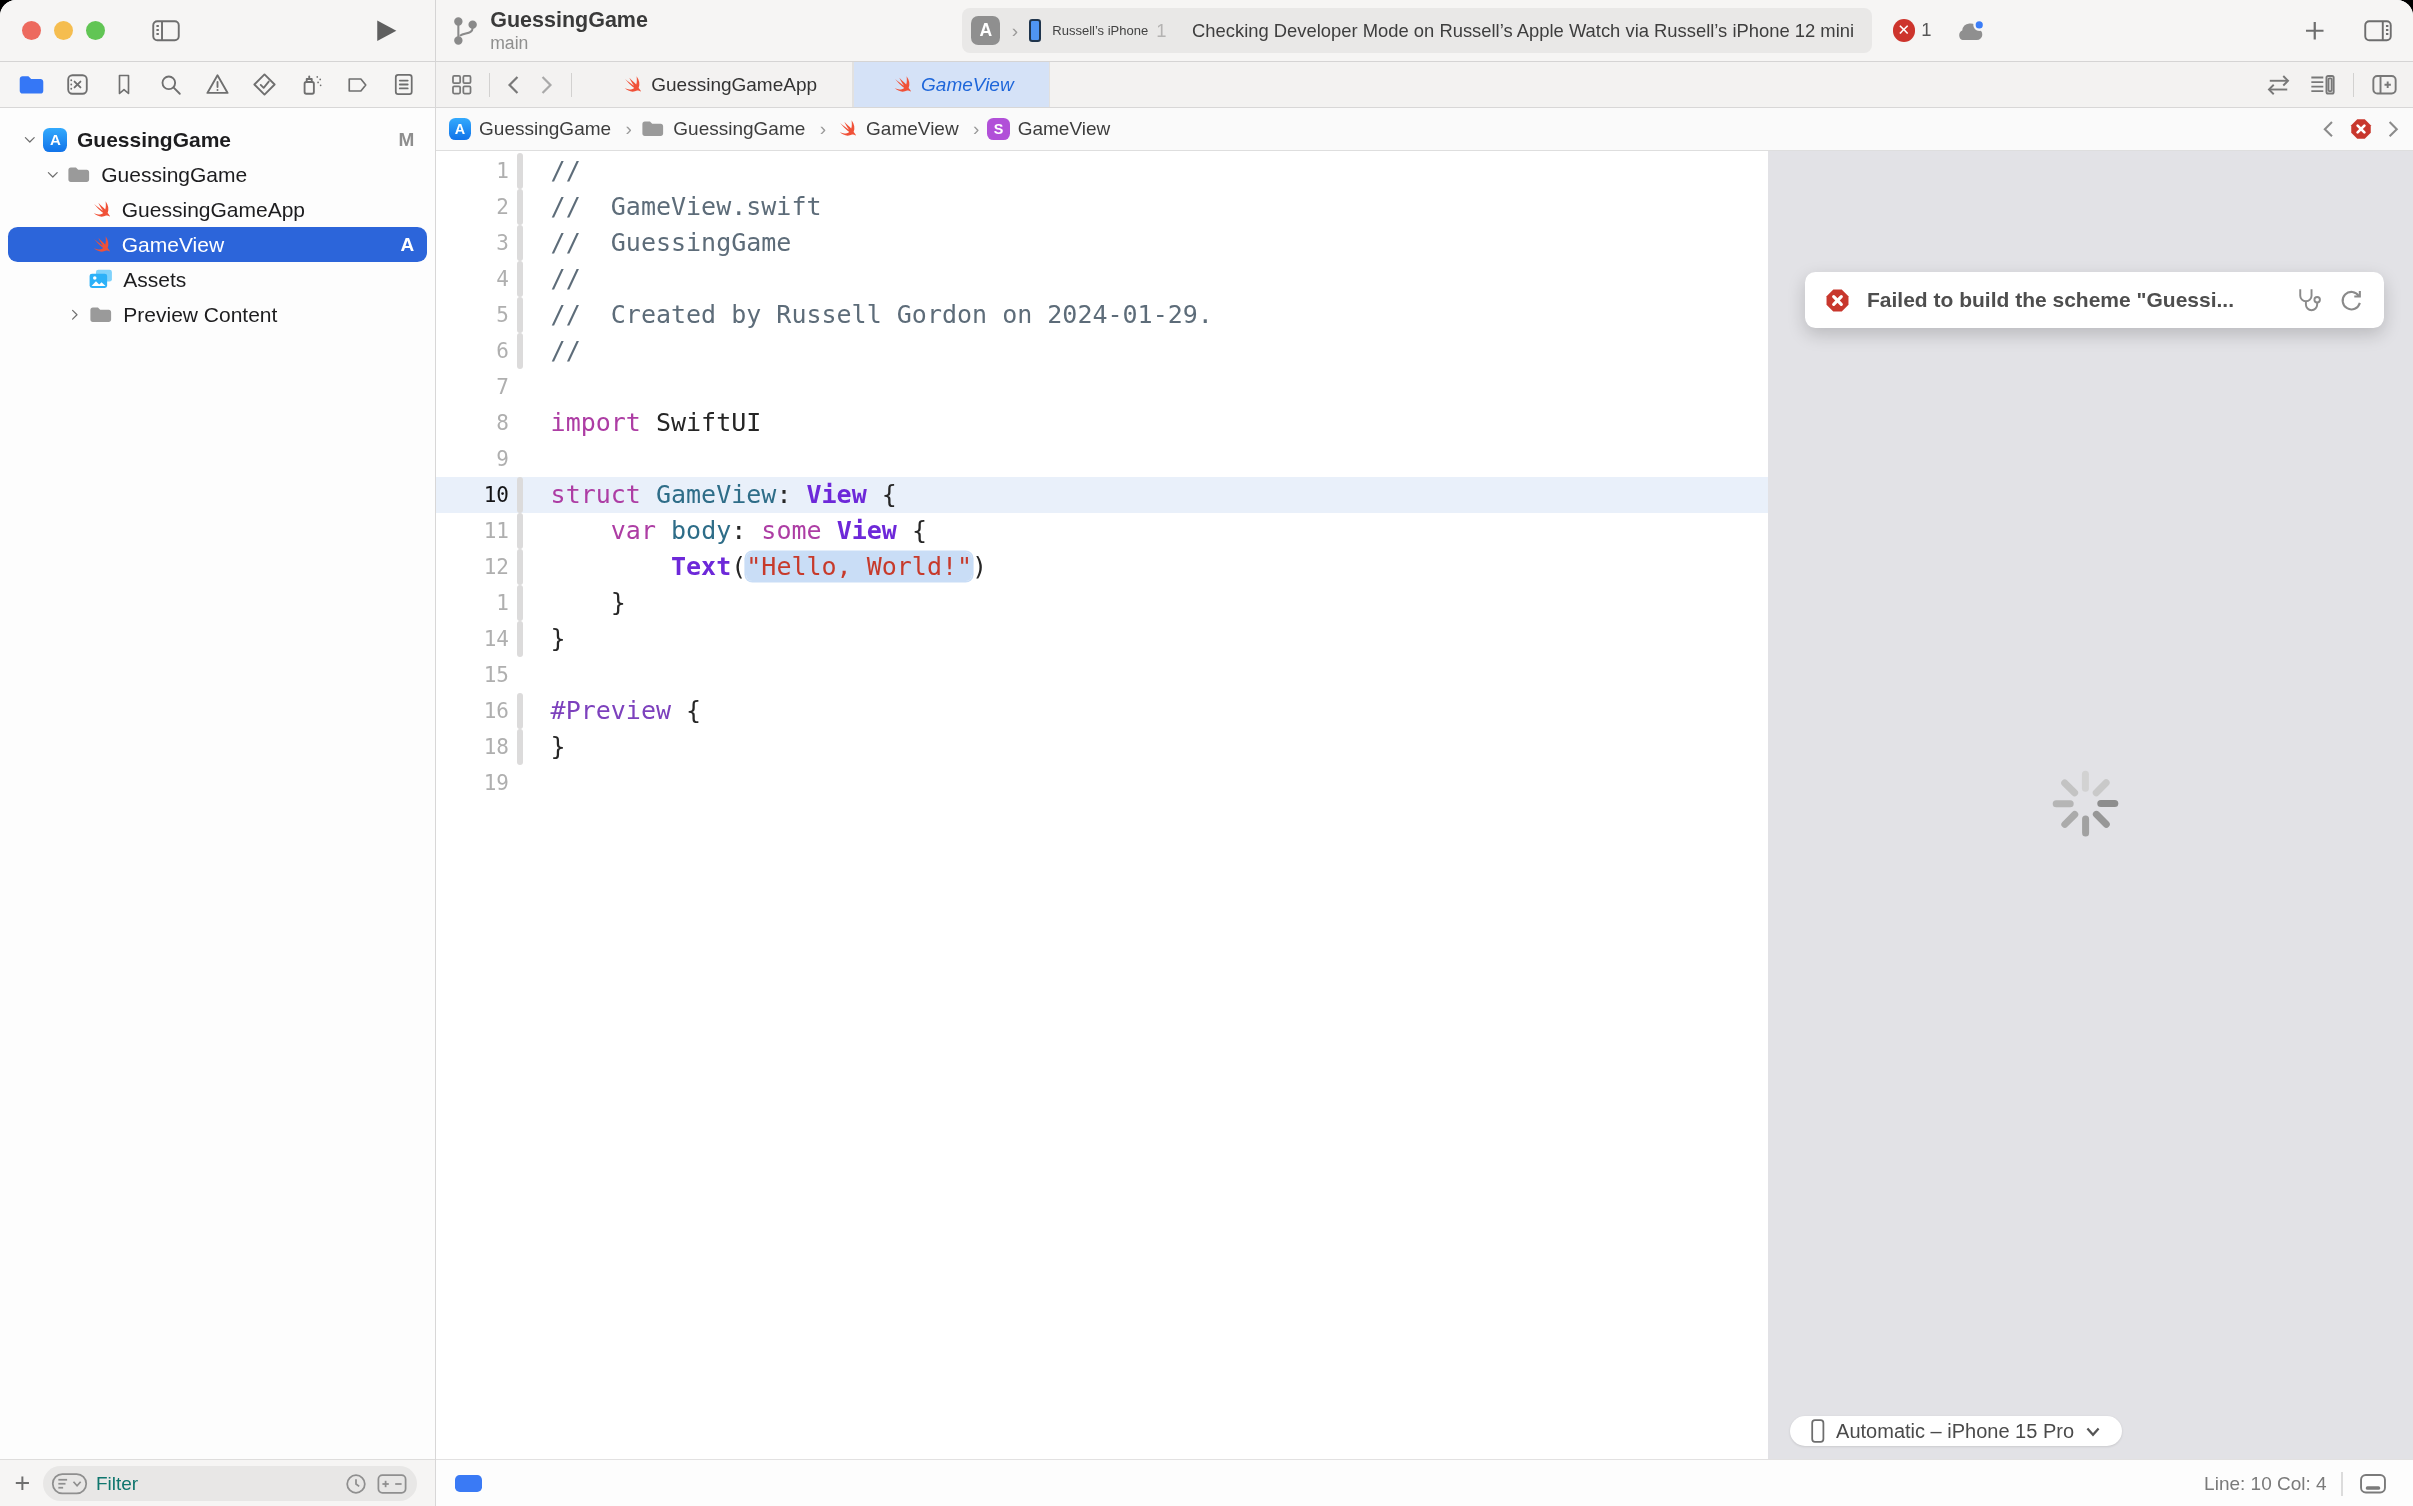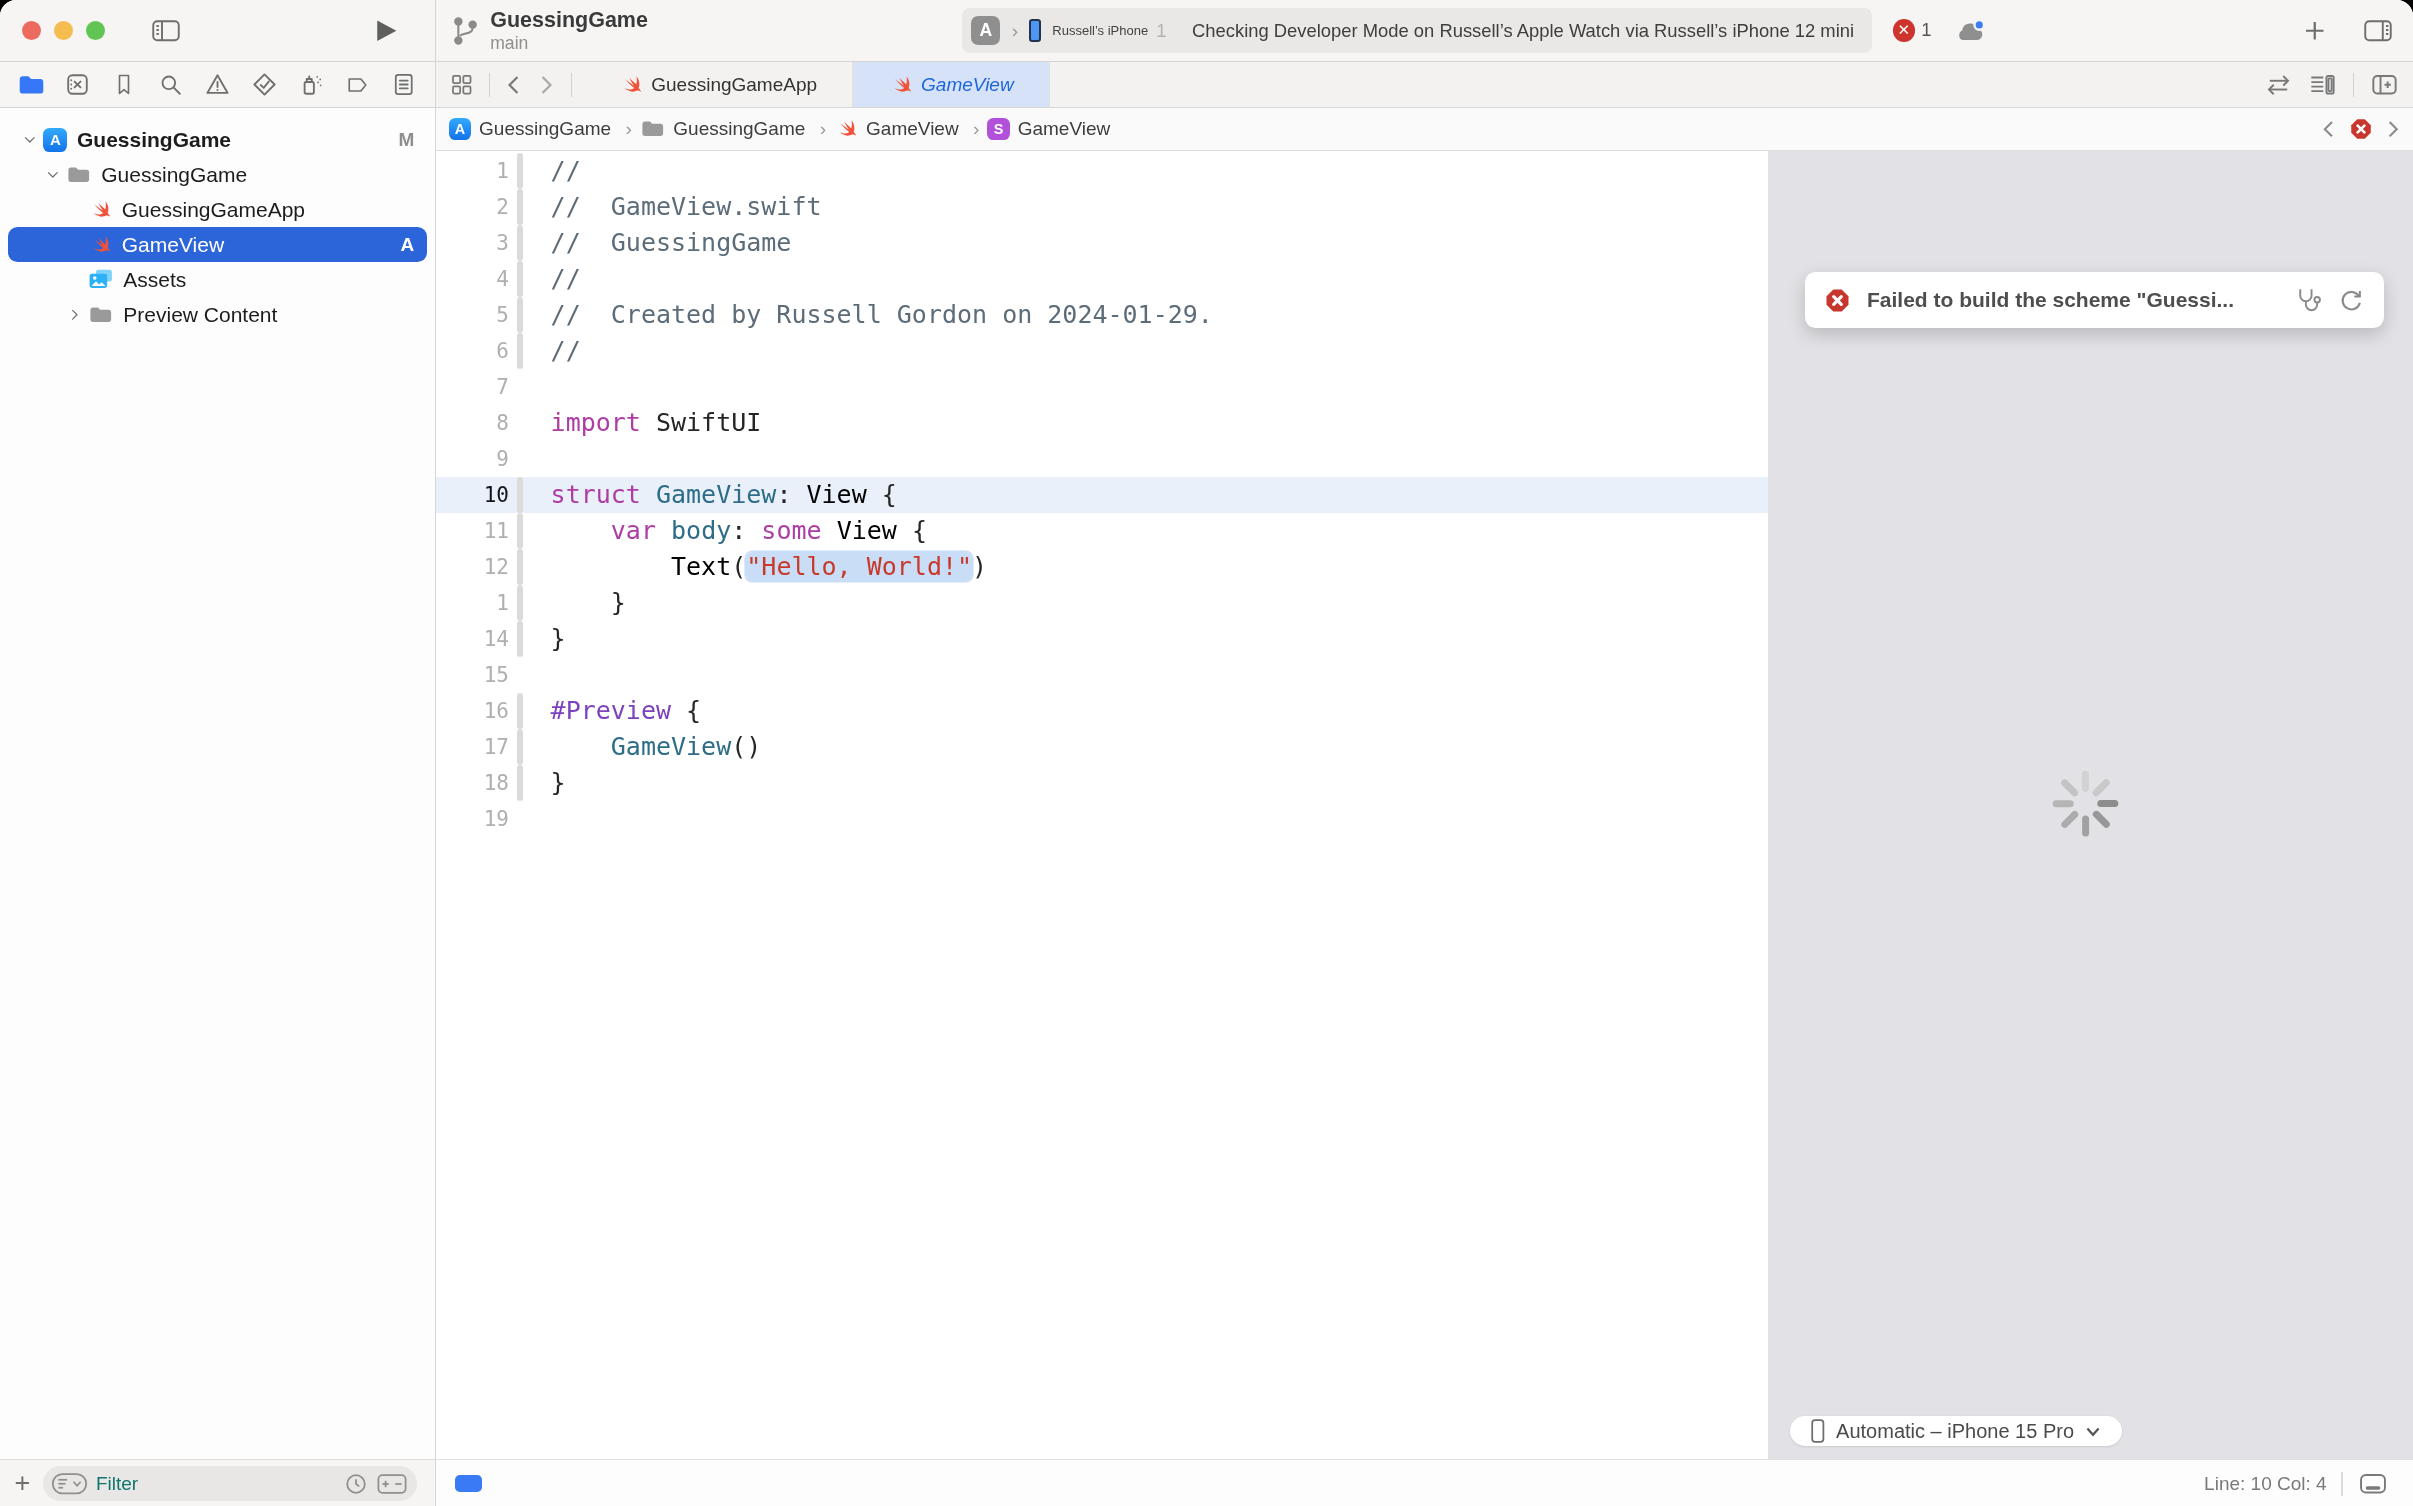--- a/index.html
+++ b/index.html
@@ -76,21 +76,21 @@
     font-family:"DejaVu Sans Mono","Liberation Mono",monospace;font-size:25px;white-space:pre;}
   .code-line.current{background:#e9f0fa;}
   .ln{width:81px;flex:0 0 81px;text-align:right;font-size:21px;color:#afafaf;padding-right:8px;}
   .code-line.current .ln{color:#141416;}
   .chgbar{width:5.6px;flex:0 0 5.6px;border-radius:3.2px;background:transparent;height:100%;}
   .code-line.chg .chgbar{background:#dcdbdb;}
   .code-text{padding-left:28px;}
   .tok-com{color:#5d6c79;}
   .tok-kw{color:#ad3da4;font-weight:400;}
   .tok-decl{color:#2e6d88;}
-  .tok-type{color:#000000;}
+  .tok-type{color:#6d28d9;font-weight:bold;}
   .tok-call{color:#2e6d88;}
   .tok-macro{color:#7d41bd;}
   .tok-plain{color:#262626;}
   .tok-str{color:#c73a2b;}
   .tok-str.sel{background:#c9ddf6;border-radius:6.4px;box-shadow:0 0 0 1.6px #c9ddf6;}
   
   .canvas{flex:1;background:#e2e2e6;position:relative;min-width:0;}
   .build-banner{position:absolute;left:37px;right:29px;top:121px;height:56px;background:#fff;border-radius:10.4px;
     box-shadow:0 6.4px 17.6px rgba(0,0,0,.18);display:flex;align-items:center;padding:0 19px;gap:16px;}
   .banner-text{font-size:21px;font-weight:600;color:#4e4e4e;flex:1;white-space:nowrap;overflow:hidden;}
@@ -495,21 +495,20 @@
             <div class="code-line"><span class="ln">7</span><span class="chgbar"></span><span class="code-text"></span></div>
             <div class="code-line"><span class="ln">8</span><span class="chgbar"></span><span class="code-text"><span class="tok-kw">import</span><span class="tok-plain"> SwiftUI</span></span></div>
             <div class="code-line"><span class="ln">9</span><span class="chgbar"></span><span class="code-text"></span></div>
             <div class="code-line chg current"><span class="ln">10</span><span class="chgbar"></span><span class="code-text"><span class="tok-kw">struct</span><span class="tok-plain"> </span><span class="tok-decl">GameView</span><span class="tok-plain">: </span><span class="tok-type">View</span><span class="tok-plain"> {</span></span></div>
             <div class="code-line chg"><span class="ln">11</span><span class="chgbar"></span><span class="code-text"><span class="tok-plain">    </span><span class="tok-kw">var</span><span class="tok-plain"> </span><span class="tok-decl">body</span><span class="tok-plain">: </span><span class="tok-kw">some</span><span class="tok-plain"> </span><span class="tok-type">View</span><span class="tok-plain"> {</span></span></div>
             <div class="code-line chg"><span class="ln">12</span><span class="chgbar"></span><span class="code-text"><span class="tok-plain">        </span><span class="tok-type">Text</span><span class="tok-plain">(</span><span class="tok-str sel">"Hello, World!"</span><span class="tok-plain">)</span></span></div>
             <div class="code-line chg"><span class="ln">1</span><span class="chgbar"></span><span class="code-text"><span class="tok-plain">    }</span></span></div>
             <div class="code-line chg"><span class="ln">14</span><span class="chgbar"></span><span class="code-text"><span class="tok-plain">}</span></span></div>
             <div class="code-line"><span class="ln">15</span><span class="chgbar"></span><span class="code-text"></span></div>
             <div class="code-line chg"><span class="ln">16</span><span class="chgbar"></span><span class="code-text"><span class="tok-macro">#Preview</span><span class="tok-plain"> {</span></span></div>
-            <div class="code-line chg"><span class="ln">17</span><span class="chgbar"></span><span class="code-text"><span class="tok-plain">    </span><span class="tok-call">GameView</span><span class="tok-plain">()</span></span></div>
             <div class="code-line chg"><span class="ln">18</span><span class="chgbar"></span><span class="code-text"><span class="tok-plain">}</span></span></div>
             <div class="code-line"><span class="ln">19</span><span class="chgbar"></span><span class="code-text"></span></div>
           </div>
         <div class="canvas">
           <div class="build-banner">
             <svg width="27" height="27" viewBox="0 0 32 32">
               <path d="M11 3h10l8 8v10l-8 8H11l-8-8V11z" fill="#c8372d"></path>
               <line x1="11.5" y1="11.5" x2="20.5" y2="20.5" stroke="#fff" stroke-width="3.8" stroke-linecap="round"></line>
               <line x1="20.5" y1="11.5" x2="11.5" y2="20.5" stroke="#fff" stroke-width="3.8" stroke-linecap="round"></line>
             </svg>

